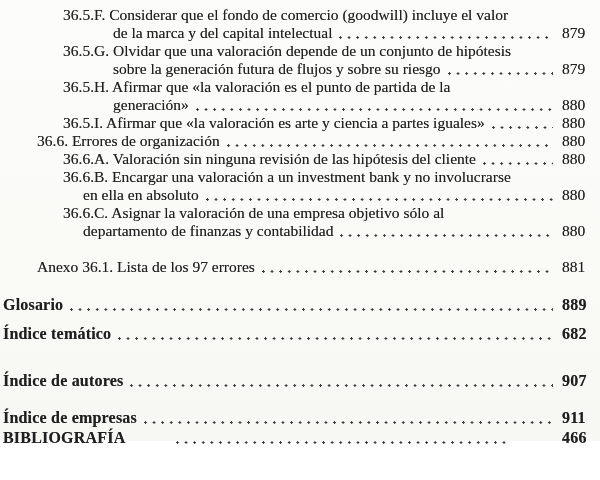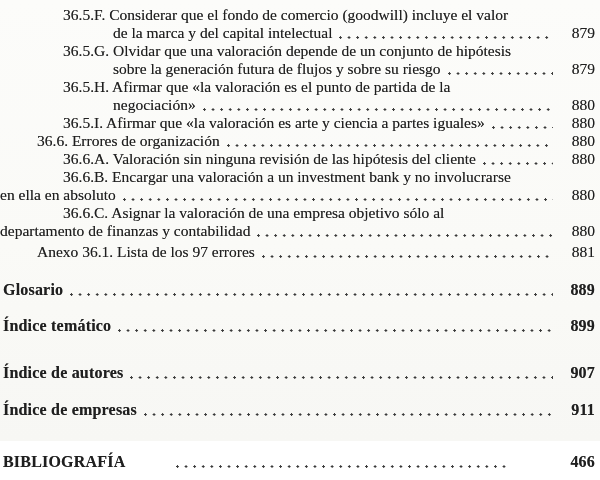--- a/index.html
+++ b/index.html
@@ -25,48 +25,48 @@
     display: flex;
     align-items: baseline;
     white-space: nowrap;
   }
   .txt { flex: 0 0 auto; }
   
   .ind0  { padding-left: 3px;   }  
   .ind1  { padding-left: 37px;  }  
   .ind2  { padding-left: 63px;  }  
   .ind3a { padding-left: 113px; }  
-  .ind3b {  }  
+  .ind3b { padding-left: 83px;  }  
   .leader {
     flex: 1 1 12px;
     align-self: flex-end;
     height: 5px;
     margin: 0 9px 2px 7px;
     background-image: radial-gradient(circle 1.2px at 1.6px 2.6px, #3a3a3a 97%, rgba(0,0,0,0) 100%);
     background-size: 8.6px 5px;
     background-repeat: repeat-x;
     background-position: left bottom;
   }
   .page-num {
     flex: 0 0 auto;
     width: 33px;
-    text-align: right;
+    text-align: left;
   }
   .major {
     font-weight: bold;
     font-size: 16px;
     letter-spacing: 0.2px;
   }
-  .gap-anexo  { margin-top: 3px;  }
+  .gap-anexo  { margin-top: 18px;  }
   .gap-m1 { margin-top: 16px; }
   .gap-m2 { margin-top: 20px; }
-  .gap-m3 { margin-top: 18px; }
+  .gap-m3 { margin-top: 11px; }
   .gap-m4 { margin-top: 29px; }
   .gap-m5 { margin-top: 19px; font-family: Liberation Serif, serif; }
-  .gap-m6 { margin-top: 34px; gap: 44px; }
+  .gap-m6 { margin-top: 2px; gap: 44px; }
 </style>
 </head>
 <body>
 
 <div class="page">
 
   <div class="row ind2">
     <span class="txt">36.5.F. Considerar que el fondo de comercio (goodwill) incluye el valor</span>
   </div>
   <div class="row ind3a">
@@ -81,21 +81,21 @@
   <div class="row ind3a">
     <span class="txt">sobre la generación futura de flujos y sobre su riesgo</span>
     <span class="leader"></span>
     <span class="page-num">879</span>
   </div>
 
   <div class="row ind2">
     <span class="txt">36.5.H. Afirmar que «la valoración es el punto de partida de la</span>
   </div>
   <div class="row ind3a">
-    <span class="txt">negociación»</span>
+    <span class="txt">generación»</span>
     <span class="leader"></span>
     <span class="page-num">880</span>
   </div>
 
   <div class="row ind2">
     <span class="txt">36.5.I. Afirmar que «la valoración es arte y ciencia a partes iguales»</span>
     <span class="leader"></span>
     <span class="page-num">880</span>
   </div>
 
@@ -138,21 +138,21 @@
 
   <div class="row ind0 major gap-m2">
     <span class="txt">Glosario</span>
     <span class="leader"></span>
     <span class="page-num">889</span>
   </div>
 
   <div class="row ind0 major gap-m3">
     <span class="txt">Índice temático</span>
     <span class="leader"></span>
-    <span class="page-num">899</span>
+    <span class="page-num">682</span>
   </div>
 
   <div class="row ind0 major gap-m4">
     <span class="txt">Índice de autores</span>
     <span class="leader"></span>
     <span class="page-num">907</span>
   </div>
 
   <div class="row ind0 major gap-m5">
     <span class="txt">Índice de empresas</span>

